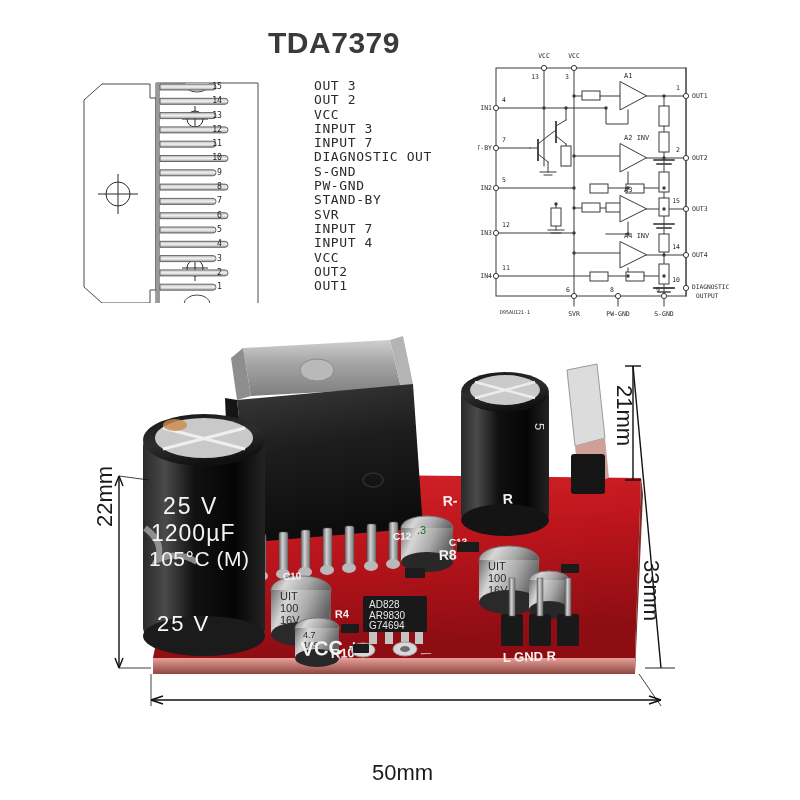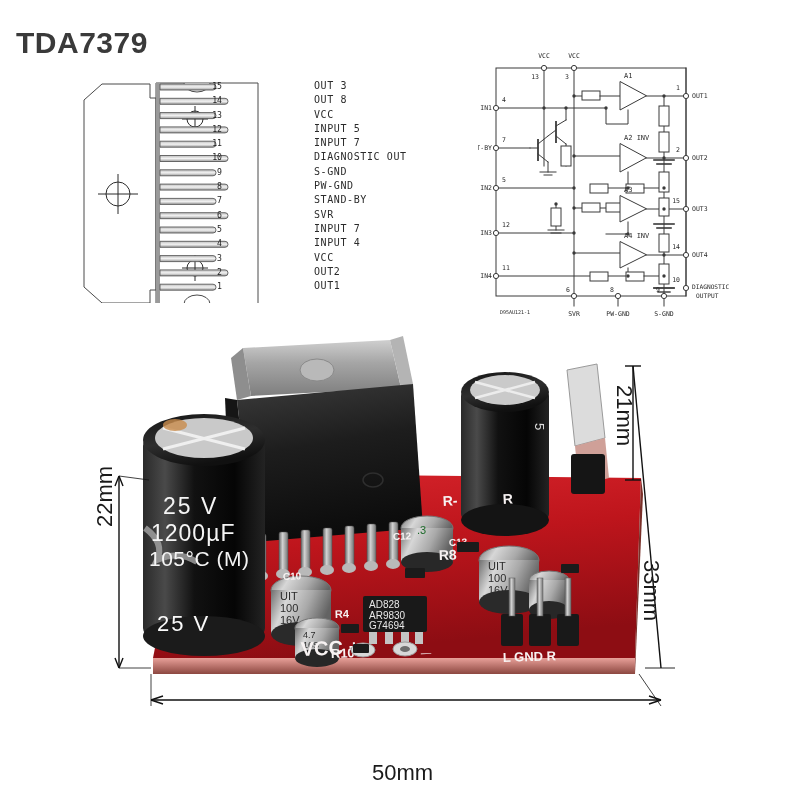--- a/index.html
+++ b/index.html
@@ -15,41 +15,42 @@
     position: relative;
     width: 800px; height: 800px;
     background: #ffffff;
   }
 
   
   #title {
     position: absolute;
     left: 0; top: 26px;
     width: 652px;
+    text-align: center;
     font-size: 30px;
     font-weight: bold;
     letter-spacing: 0.5px;
     color: #3a3a3a;
     font-family: "Liberation Sans", sans-serif;
     padding-left: 16px;
   }
 
   
   #pinout {
     position: absolute;
     left: 62px; top: 78px;
     width: 400px; height: 225px;
   }
   #pinout svg { display:block; }
   .pin-label-col {
     position: absolute;
     left: 252px; top: 1px;
     width: 150px;
     font-family: "DejaVu Sans Mono", monospace;
-    font-size: 10px;
+    font-size: 13px;
     color: #2b2b2b;
     letter-spacing: 0.6px;
   }
   .pin-label-col .pl {
     height: 14.3px;
     line-height: 14.3px;
     white-space: nowrap;
   }
   .pin-num-col {
     position: absolute;
@@ -210,23 +211,23 @@
         <div class="pn">7</div>
         <div class="pn">6</div>
         <div class="pn">5</div>
         <div class="pn">4</div>
         <div class="pn">3</div>
         <div class="pn">2</div>
         <div class="pn">1</div>
       </div>
     <div class="pin-label-col" id="pin-labels">
         <div class="pl">OUT 3</div>
-        <div class="pl">OUT 8</div>
+        <div class="pl">OUT 2</div>
         <div class="pl">VCC</div>
-        <div class="pl">INPUT 5</div>
+        <div class="pl">INPUT 3</div>
         <div class="pl">INPUT 7</div>
         <div class="pl">DIAGNOSTIC OUT</div>
         <div class="pl">S-GND</div>
         <div class="pl">PW-GND</div>
         <div class="pl">STAND-BY</div>
         <div class="pl">SVR</div>
         <div class="pl">INPUT 7</div>
         <div class="pl">INPUT 4</div>
         <div class="pl">VCC</div>
         <div class="pl">OUT2</div>

